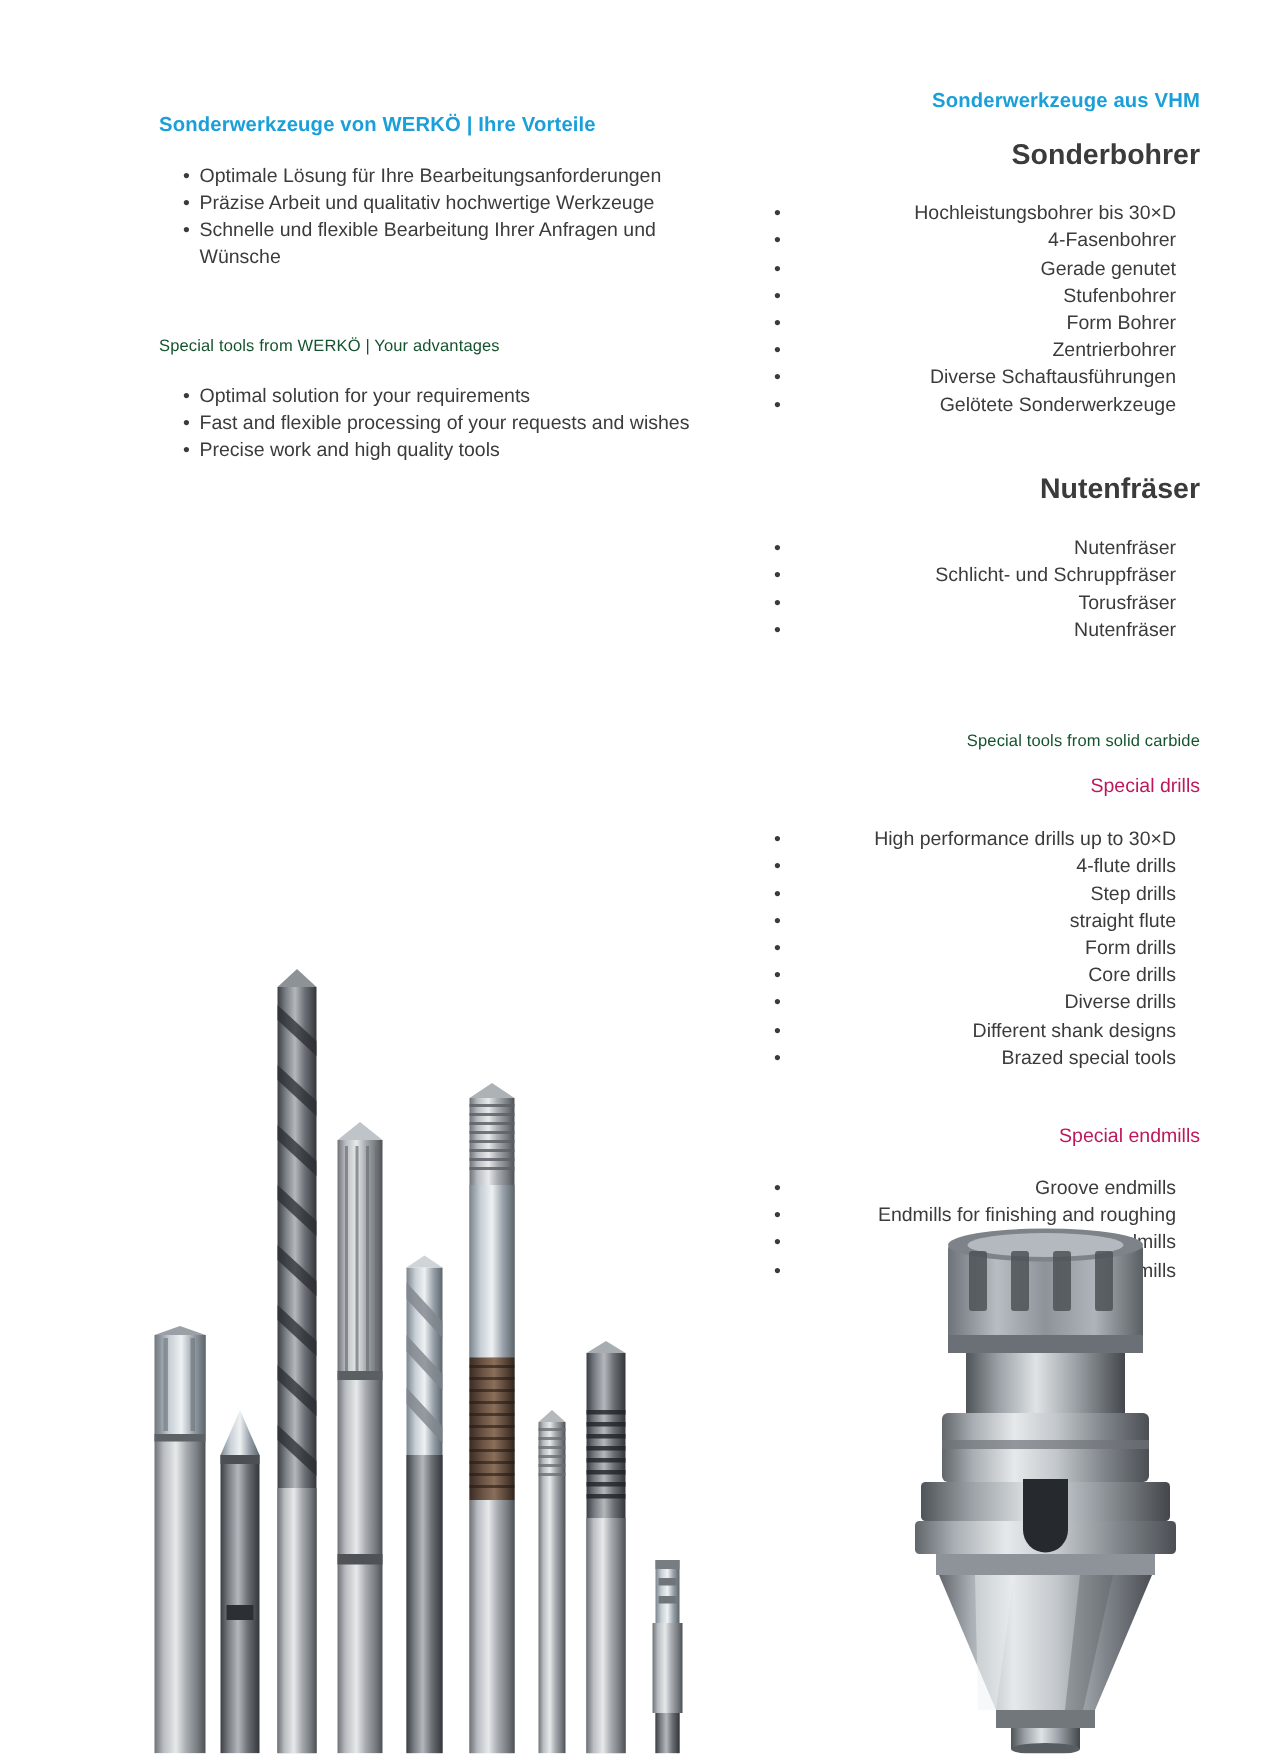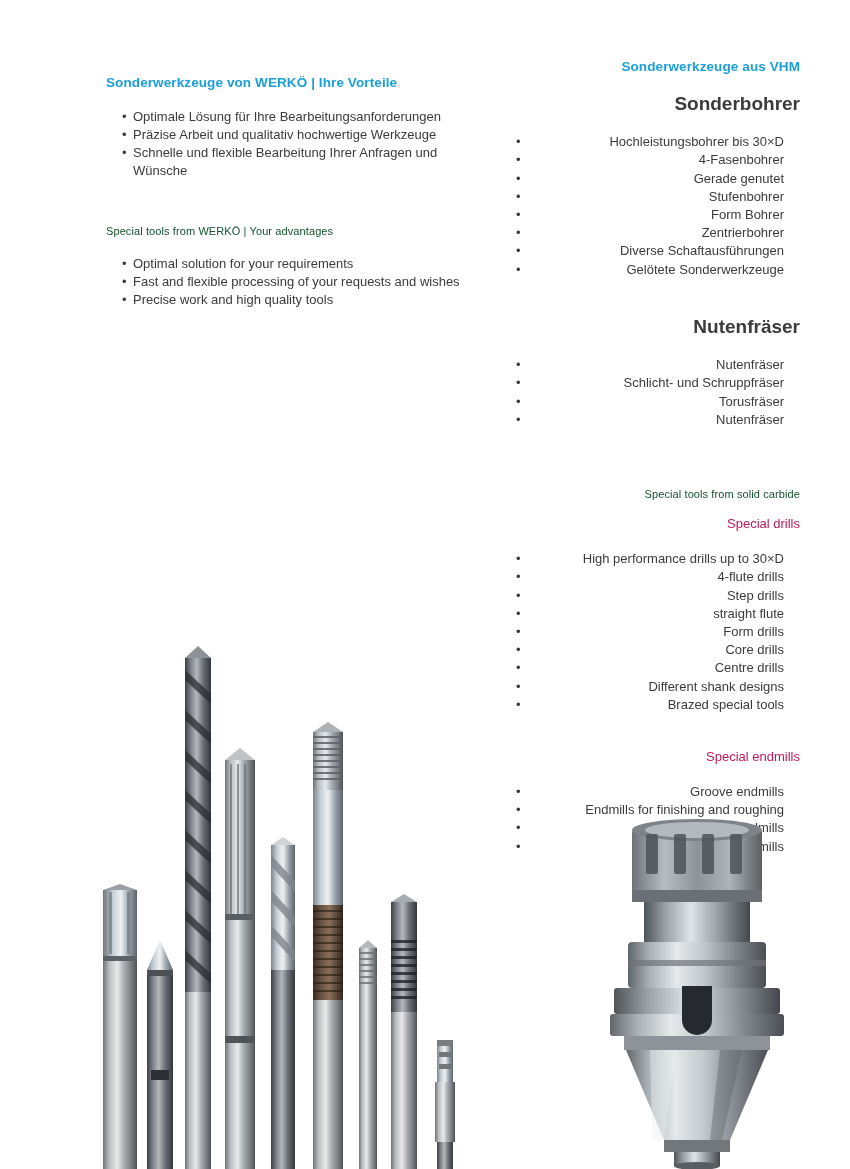--- a/index.html
+++ b/index.html
@@ -163,21 +163,21 @@
 
     <h3 class="subheading-light">Special drills</h3>
 
     <ul class="bullets">
       <li>High performance drills up to 30×D</li>
       <li>4-flute drills</li>
       <li>Step drills</li>
       <li>straight flute</li>
       <li>Form drills</li>
       <li>Core drills</li>
-      <li>Centre drills</li>
+      <li>Diverse drills</li>
       <li>Different shank designs</li>
       <li>Brazed special tools</li>
     </ul>
 
     <div class="block-gap-md"></div>
 
     <h3 class="subheading-light">Special endmills</h3>
 
     <ul class="bullets">
       <li>Groove endmills</li>

